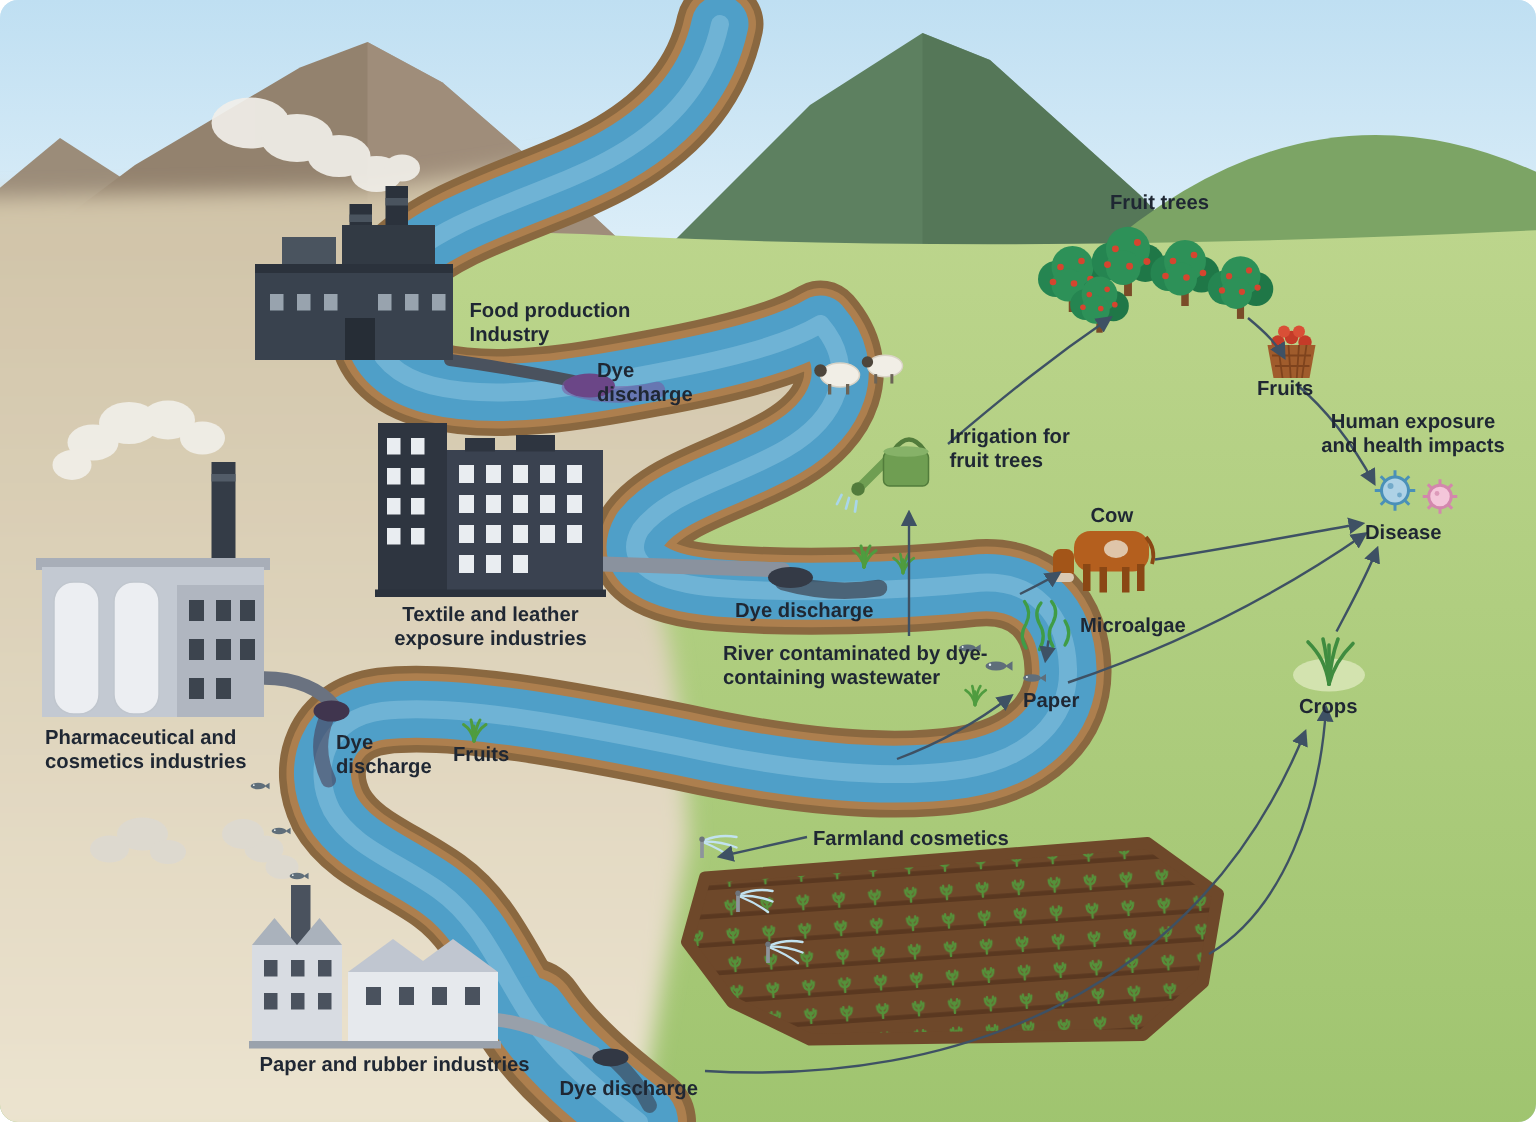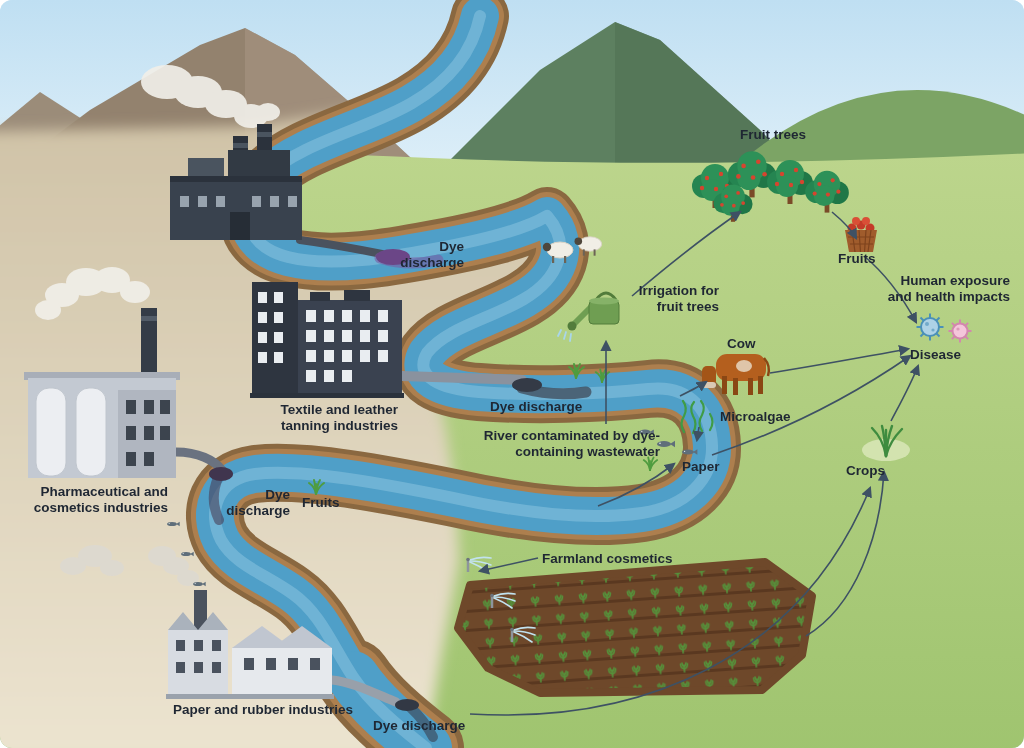--- a/index.html
+++ b/index.html
@@ -8,23 +8,22 @@
     border-radius:12px;background:#cfe7f4;
     font-family:"Liberation Sans", sans-serif;
   }
   .scene svg{position:absolute;left:0;top:0;}
   .labels{position:absolute;inset:0;pointer-events:none;}
   .lbl{
     position:absolute;
     font:600 13.5px/1.18 "Liberation Sans", sans-serif;
     color:#1f2733;
     white-space:normal;
-    text-align:right;
   }
-  .lbl.center{text-align:right;}
+  .lbl.center{text-align:center;}
   .lbl.bold{font-weight:700;}
   .lbl.nowrap{white-space:nowrap;}
 </style>
 </head>
 <body>
 
 <div class="scene">
 
 <svg width="1024" height="748" viewBox="0 0 1024 748">
   <defs>
@@ -412,34 +411,35 @@
     <path d="M891,421 C901,402 911,384 918,366" marker-end="url(#arw)"></path>
     <path d="M806,636 C856,606 880,536 884,472" marker-end="url(#arw)"></path>
     <path d="M538,558 L480,571" marker-end="url(#arw)"></path>
     <path d="M680,396 C692,390 700,386 706,382" marker-end="url(#arw)"></path>
     <path d="M598,506 C630,494 656,478 674,464" marker-end="url(#arw)"></path>
     <path d="M470,714 C640,724 800,660 870,488" marker-end="url(#arw)"></path>
   </g>
 </svg>
 
 <div class="labels">
+  <div class="lbl" style="left:313px;top:199px;width:112px">Food production Industry</div>
   <div class="lbl" style="left:398px;top:239px;width:66px">Dye discharge</div>
-  <div class="lbl center" style="left:256px;top:402px;width:142px">Textile and leather tanning industries</div>
+  <div class="lbl center" style="left:256px;top:402px;width:142px">Textile and leather exposure industries</div>
   <div class="lbl nowrap" style="left:490px;top:399px">Dye discharge</div>
   <div class="lbl" style="left:482px;top:428px;width:178px">River contaminated by dye-containing wastewater</div>
   <div class="lbl" style="left:30px;top:484px;width:138px">Pharmaceutical and cosmetics industries</div>
   <div class="lbl" style="left:224px;top:487px;width:66px">Dye discharge</div>
   <div class="lbl nowrap" style="left:302px;top:495px">Fruits</div>
   <div class="lbl nowrap" style="left:173px;top:702px">Paper and rubber industries</div>
   <div class="lbl nowrap" style="left:373px;top:718px">Dye discharge</div>
   <div class="lbl nowrap" style="left:542px;top:551px">Farmland cosmetics</div>
   <div class="lbl" style="left:633px;top:283px;width:86px">Irrigation for fruit trees</div>
   <div class="lbl nowrap" style="left:740px;top:127px">Fruit trees</div>
   <div class="lbl nowrap" style="left:838px;top:251px">Fruits</div>
   <div class="lbl center bold" style="left:874px;top:273px;width:136px">Human exposure and health impacts</div>
   <div class="lbl nowrap" style="left:910px;top:347px">Disease</div>
   <div class="lbl nowrap" style="left:727px;top:336px">Cow</div>
   <div class="lbl nowrap" style="left:720px;top:409px">Microalgae</div>
   <div class="lbl nowrap" style="left:682px;top:459px">Paper</div>
-  <div class="lbl nowrap" style="left:846px;top:463px">Crops</div>
+  <div class="lbl nowrap" style="left:866px;top:463px">Crops</div>
 </div>
 
 </div>
 
 </body></html>

